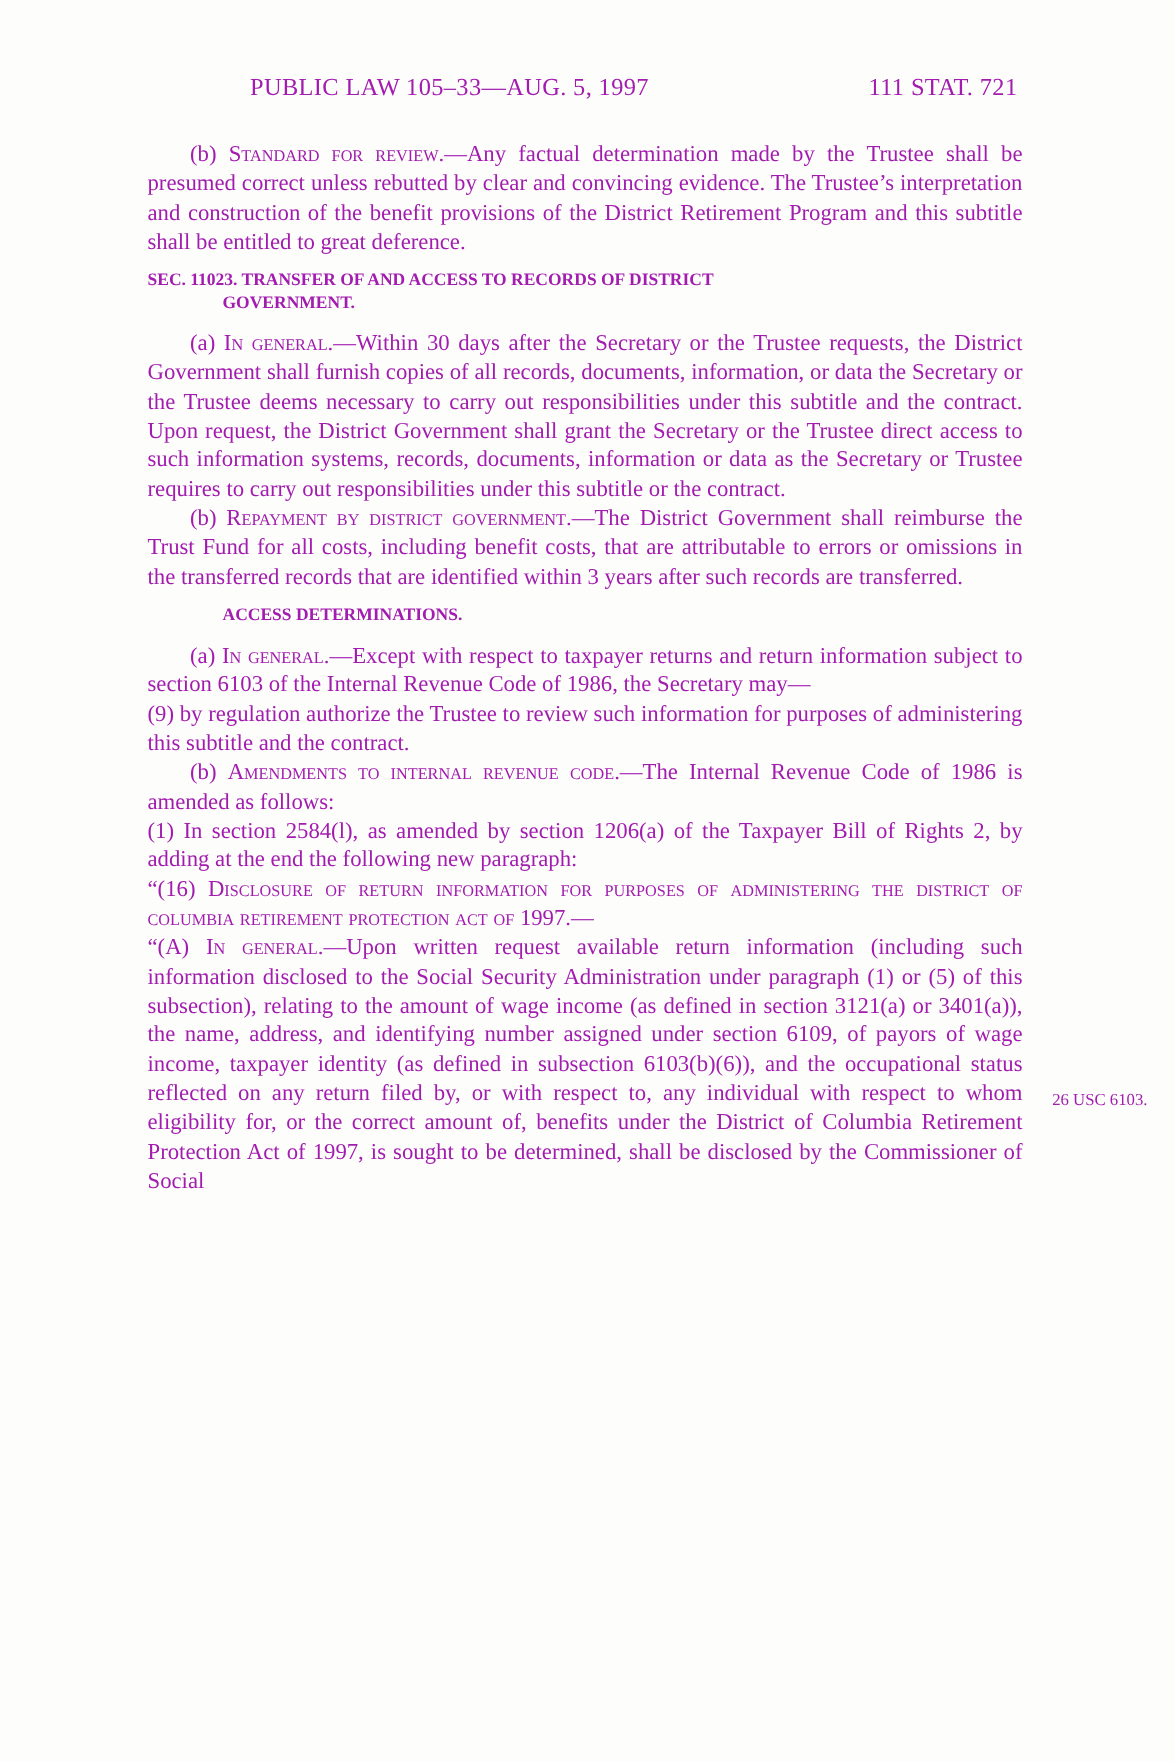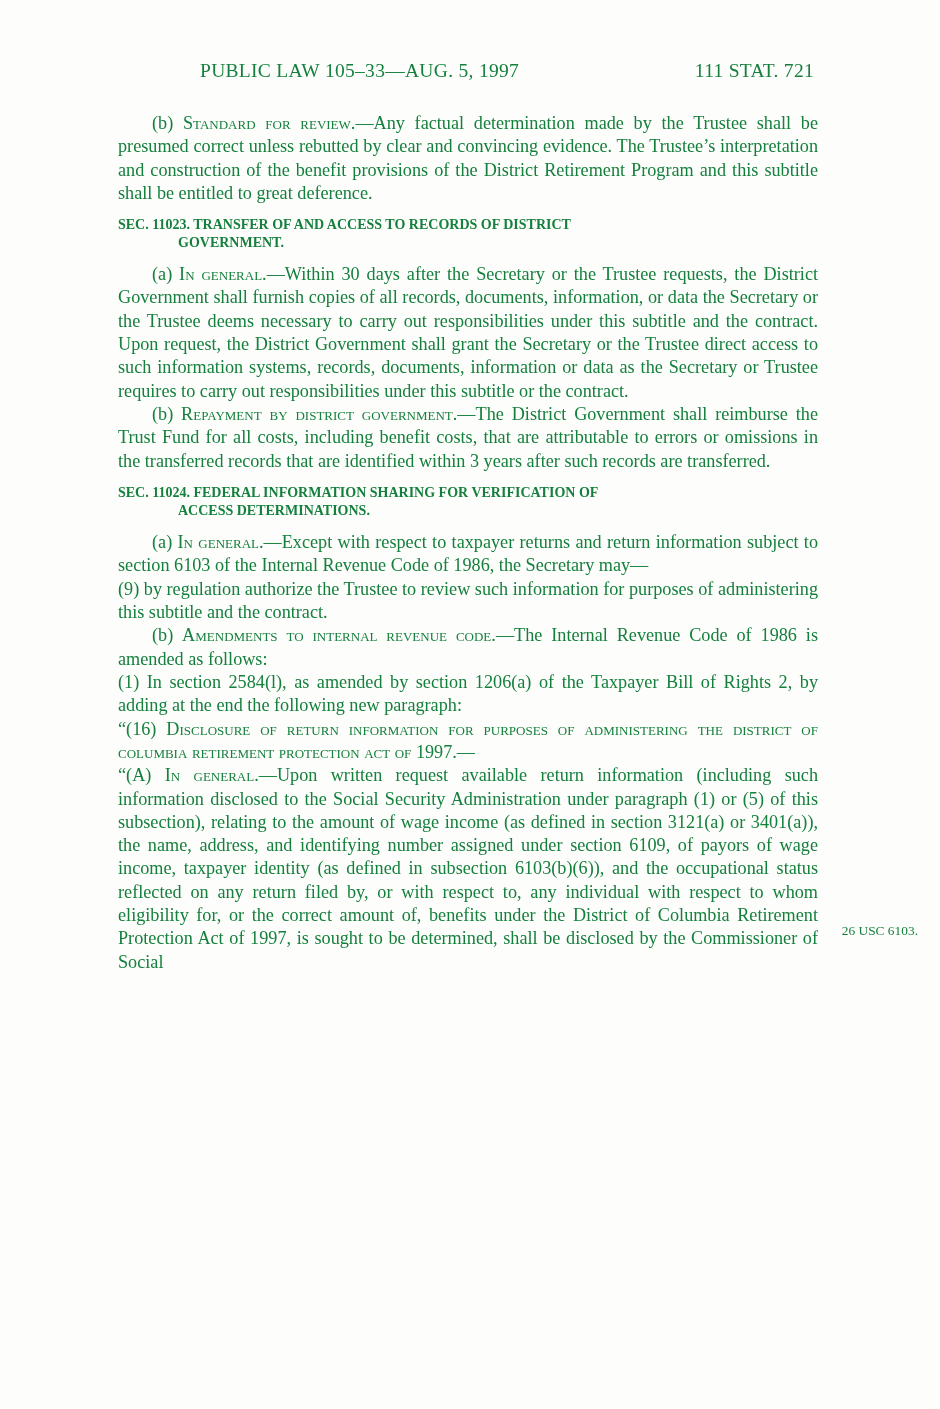--- a/index.html
+++ b/index.html
@@ -6,21 +6,21 @@
     margin: 0;
     padding: 0;
     background: #ffffff;
   }
   .page {
     position: relative;
     width: 940px;
     height: 1409px;
     background: #fdfdfb;
     font-family: "Liberation Serif", serif;
-    color: #15803d;
+    color: #a21caf;
     overflow: hidden;
   }
   .content {
     position: absolute;
     left: 118px;
     top: 60px;
     width: 700px;
   }
   .header {
     display: flex;
@@ -106,28 +106,27 @@
 
     <h3 class="sec">
       <span>SEC. 11023. TRANSFER OF AND ACCESS TO RECORDS OF DISTRICT</span>
       <span class="secline2">GOVERNMENT.</span>
     </h3>
 
     <p class="body indent">(a) <span class="sc">In general</span>.—Within 30 days after the Secretary or the Trustee requests, the District Government shall furnish copies of all records, documents, information, or data the Secretary or the Trustee deems necessary to carry out responsibilities under this subtitle and the contract. Upon request, the District Government shall grant the Secretary or the Trustee direct access to such information systems, records, documents, information or data as the Secretary or Trustee requires to carry out responsibilities under this subtitle or the contract.</p>
     <p class="body indent">(b) <span class="sc">Repayment by district government</span>.—The District Government shall reimburse the Trust Fund for all costs, including benefit costs, that are attributable to errors or omissions in the transferred records that are identified within 3 years after such records are transferred.</p>
 
     <h3 class="sec">
-      <span>SEC. 11024. FEDERAL INFORMATION SHARING FOR VERIFICATION OF</span>
       <span class="secline2">ACCESS DETERMINATIONS.</span>
     </h3>
 
     <p class="body indent">(a) <span class="sc">In general</span>.—Except with respect to taxpayer returns and return information subject to section 6103 of the Internal Revenue Code of 1986, the Secretary may—</p>
     <p class="body sub">(9) by regulation authorize the Trustee to review such information for purposes of administering this subtitle and the contract.</p>
     <p class="body indent">(b) <span class="sc">Amendments to internal revenue code</span>.—The Internal Revenue Code of 1986 is amended as follows:</p>
     <p class="body sub">(1) In section 2584(l), as amended by section 1206(a) of the Taxpayer Bill of Rights 2, by adding at the end the following new paragraph:</p>
     <p class="body quoted-head smallcapsline">“(16) <span class="sc">Disclosure of return information for purposes of administering the district of columbia retirement protection act of</span> 1997.—</p>
     <p class="body sub2">“(A) <span class="sc">In general</span>.—Upon written request available return information (including such information disclosed to the Social Security Administration under paragraph (1) or (5) of this subsection), relating to the amount of wage income (as defined in section 3121(a) or 3401(a)), the name, address, and identifying number assigned under section 6109, of payors of wage income, taxpayer identity (as defined in subsection 6103(b)(6)), and the occupational status reflected on any return filed by, or with respect to, any individual with respect to whom eligibility for, or the correct amount of, benefits under the District of Columbia Retirement Protection Act of 1997, is sought to be determined, shall be disclosed by the Commissioner of Social</p>
 
   </div>
 
-  <div class="marginnote" style="top:923px;">26 USC 6103.</div>
+  <div class="marginnote" style="top:872px;">26 USC 6103.</div>
 
 </div>
 
 </body></html>

